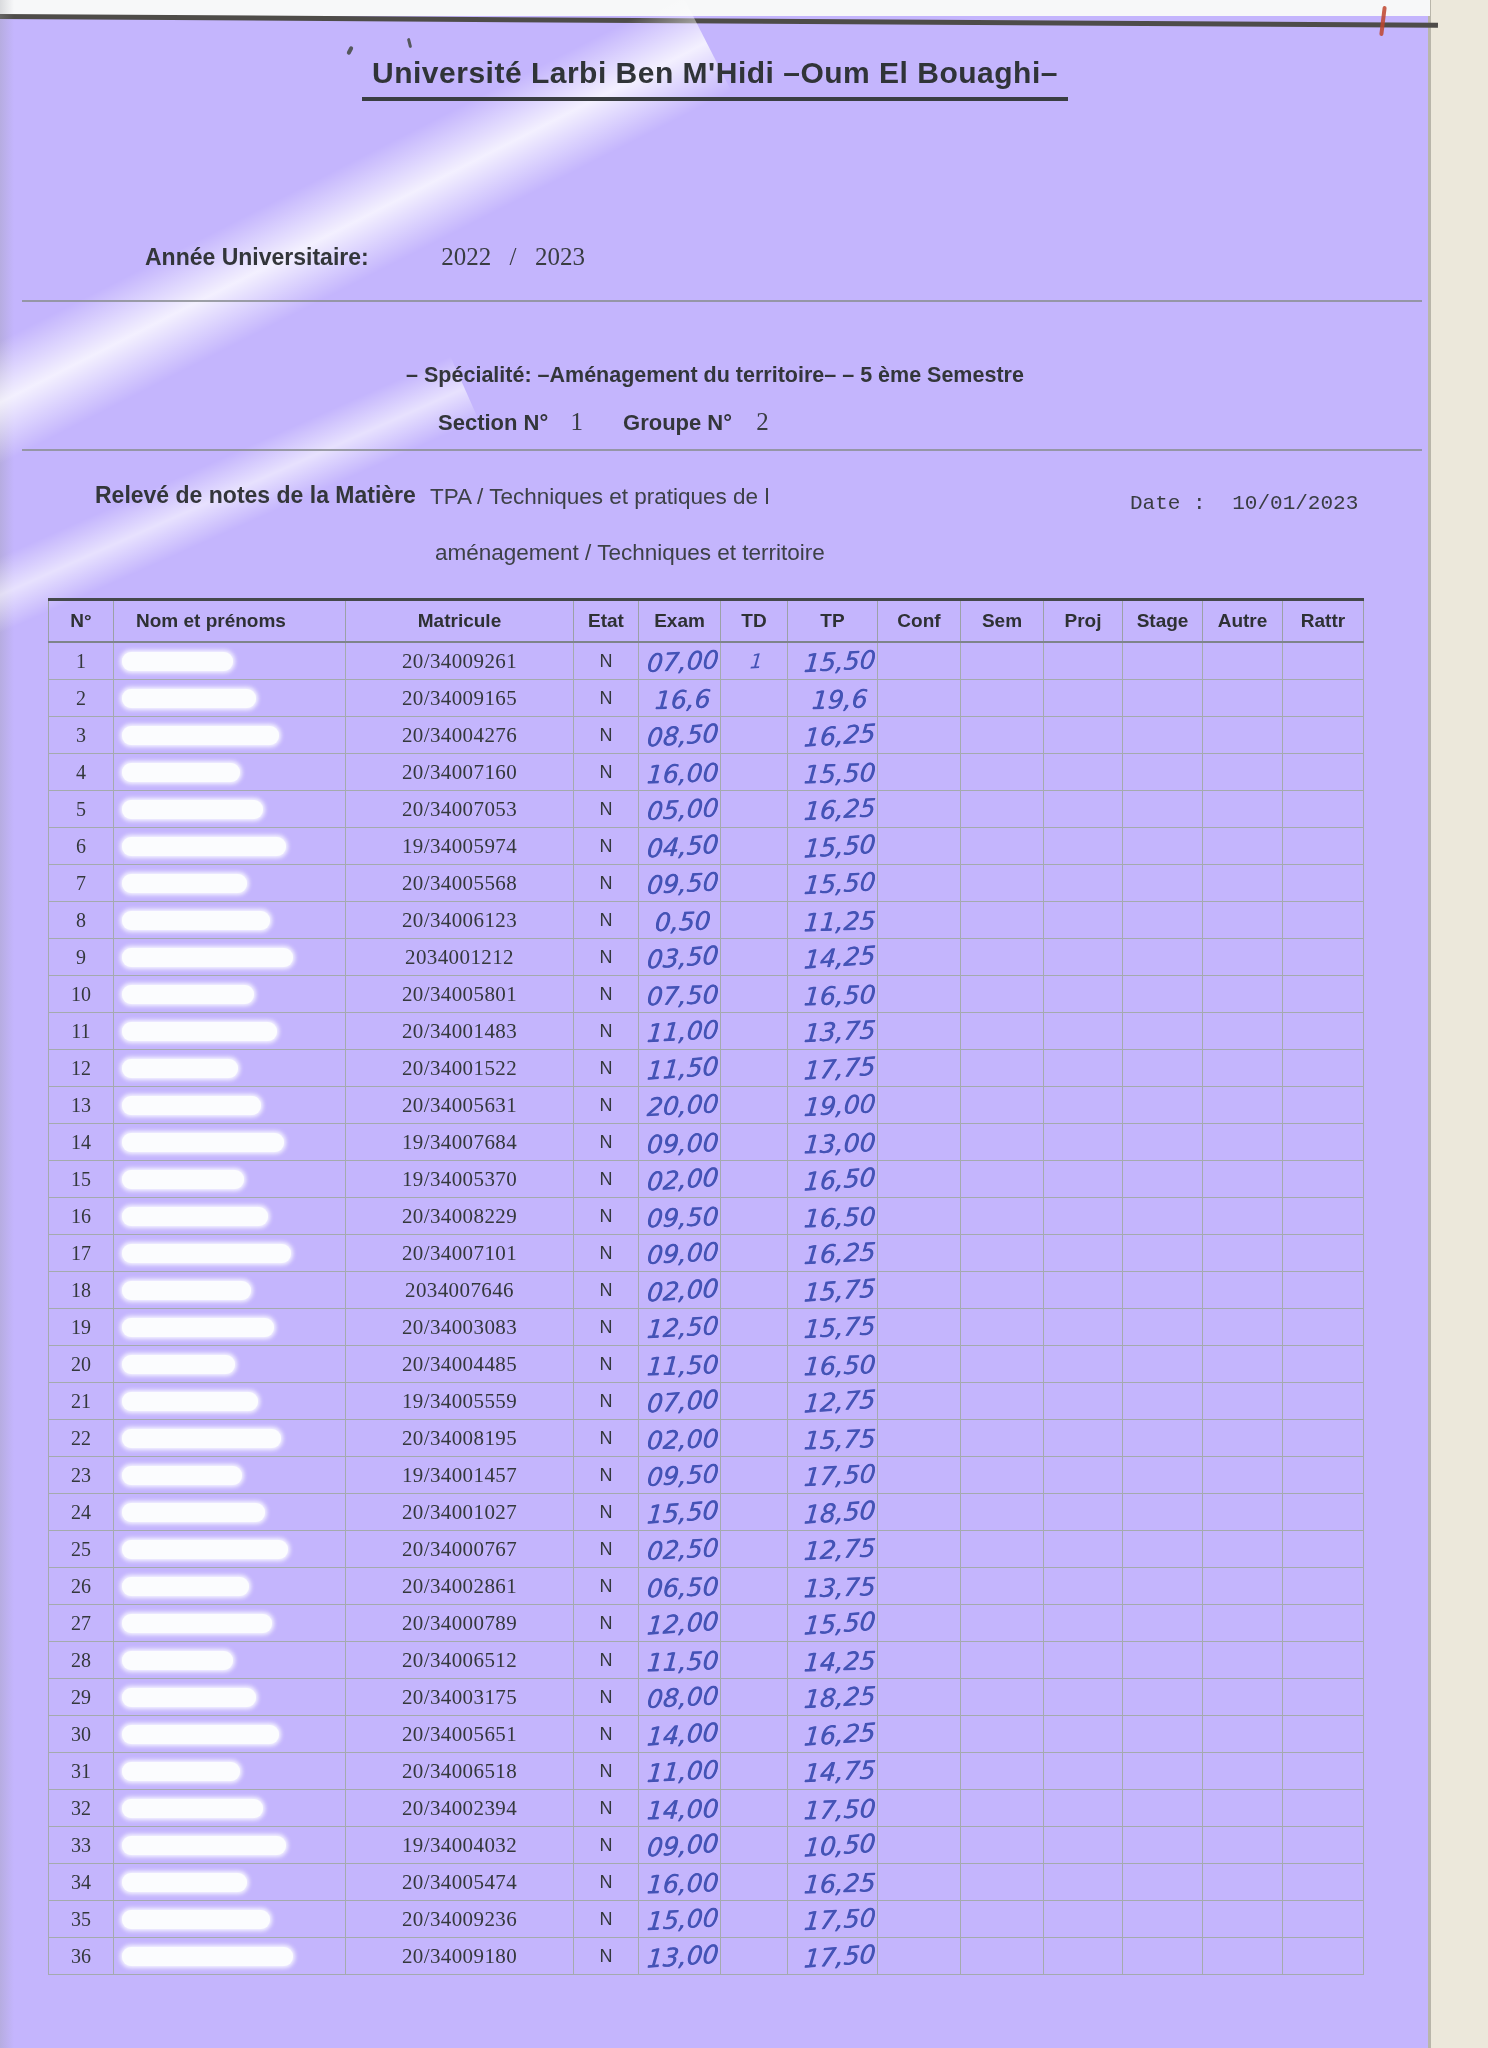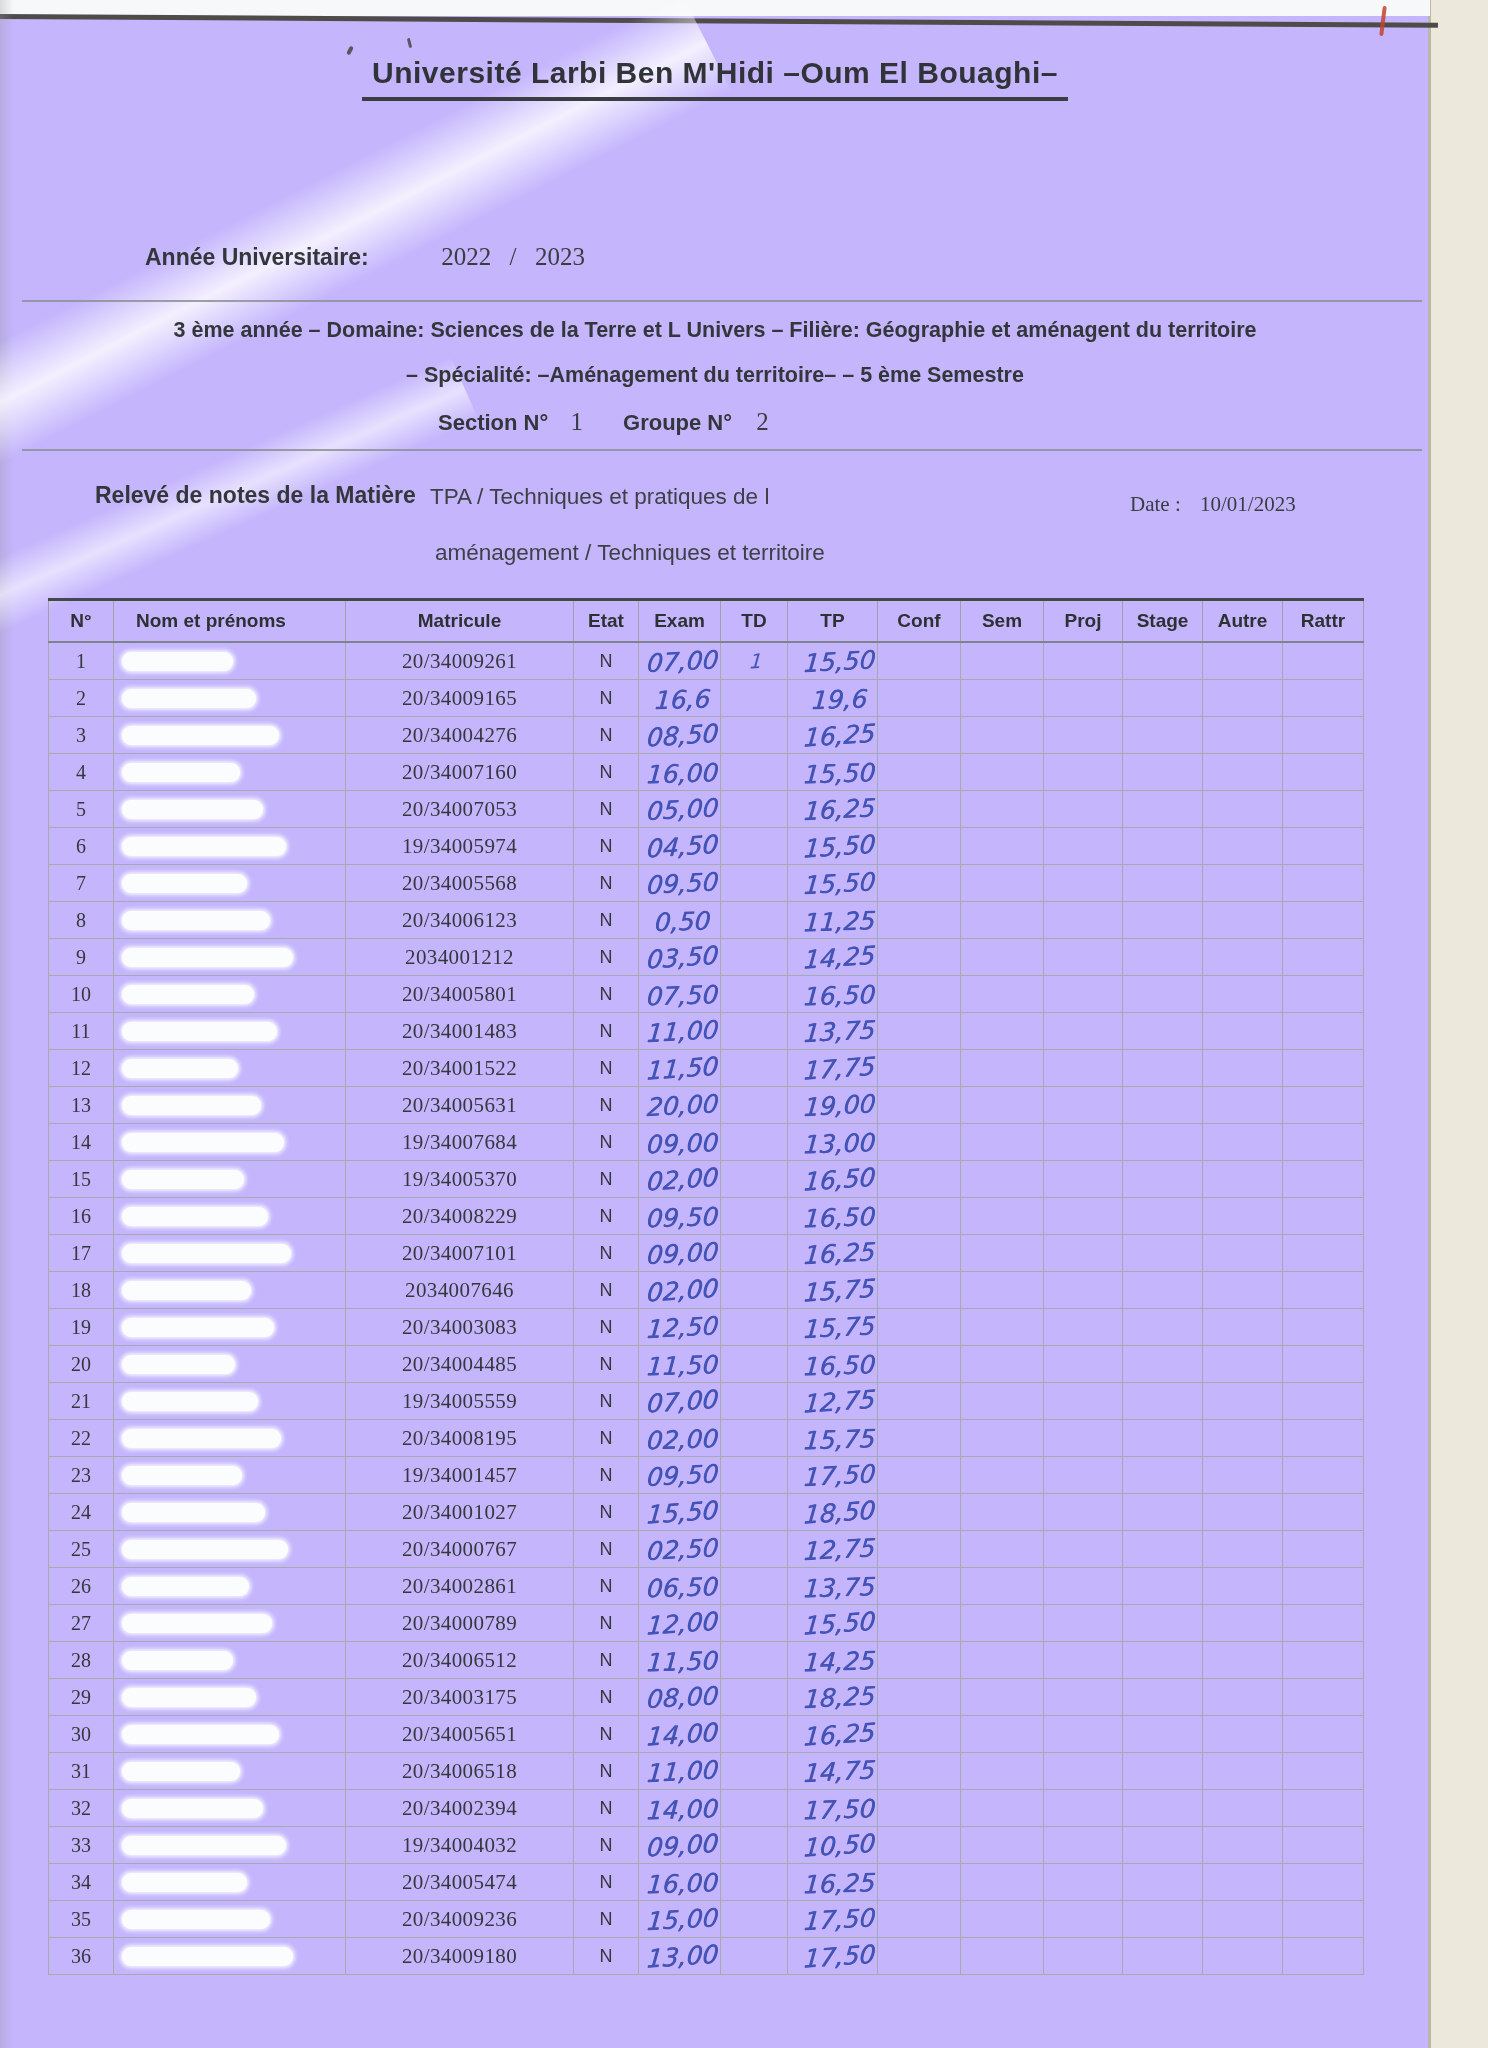--- a/index.html
+++ b/index.html
@@ -34,21 +34,21 @@
   .serifval{font-family:"Liberation Serif",serif;font-size:25px;color:#393d42;}
   .rule{position:absolute;left:22px;width:1400px;height:2px;background:#8d9196;opacity:.85;}
   .centerline{position:absolute;left:0;width:1430px;text-align:center;
     font-weight:bold;font-size:21.5px;color:#33363a;}
   .section-line{position:absolute;top:408px;left:438px;white-space:nowrap;font-size:22px;}
   .section-line .lbl{font-size:22px;}
   .section-line .serifval{margin:0 34px 0 16px;}
   .subject-label{position:absolute;top:482px;left:95px;font-weight:bold;font-size:23px;color:#33363a;}
   .subject-val1{position:absolute;top:484px;left:430px;font-size:22.5px;color:#3d4146;}
   .subject-val2{position:absolute;top:540px;left:435px;font-size:22.5px;color:#3d4146;}
-  .date-line{position:absolute;top:492px;left:1130px;font-family:Liberation Serif, serif;
+  .date-line{position:absolute;top:492px;left:1130px;font-family:Liberation Mono, monospace;
     font-size:21px;color:#393d42;}
   .date-line .datev{margin-left:14px;}
 
   
   table.grades{position:absolute;top:598px;left:48px;border-collapse:collapse;table-layout:fixed;
     border:1px solid #878d92;border-top:3px solid #44484b;}
   .grades th{height:40px;font-weight:bold;font-size:19px;color:#2e3134;
     border:1px solid #9ba1a6;border-bottom:2px solid #7e848a;padding:0;}
   .grades td{height:36px;border:1px solid #a4aaae;padding:0;text-align:center;color:#34383c;
     overflow:visible;white-space:nowrap;}
@@ -94,21 +94,20 @@
 
   <div class="hdr-row" style="top:243px;">
     <span class="lbl">Année Universitaire:</span>
     <span class="serifval" style="margin-left:68px;">2022</span>
     <span class="serifval" style="margin:0 14px;">/</span>
     <span class="serifval">2023</span>
   </div>
 
   <div class="rule" style="top:300px;"></div>
 
-  <div class="centerline" style="top:318px;">3 ème année – Domaine: Sciences de la Terre et L Univers – Filière: Géographie et aménagent du territoire</div>
   <div class="centerline" style="top:363px;">– Spécialité: –Aménagement du territoire– – 5 ème Semestre</div>
 
   <div class="section-line">
     <span class="lbl">Section N°</span>
     <span class="serifval">1</span>
     <span class="lbl">Groupe N°</span>
     <span class="serifval" style="margin-left:18px;">2</span>
   </div>
 
   <div class="rule" style="top:449px;"></div>

